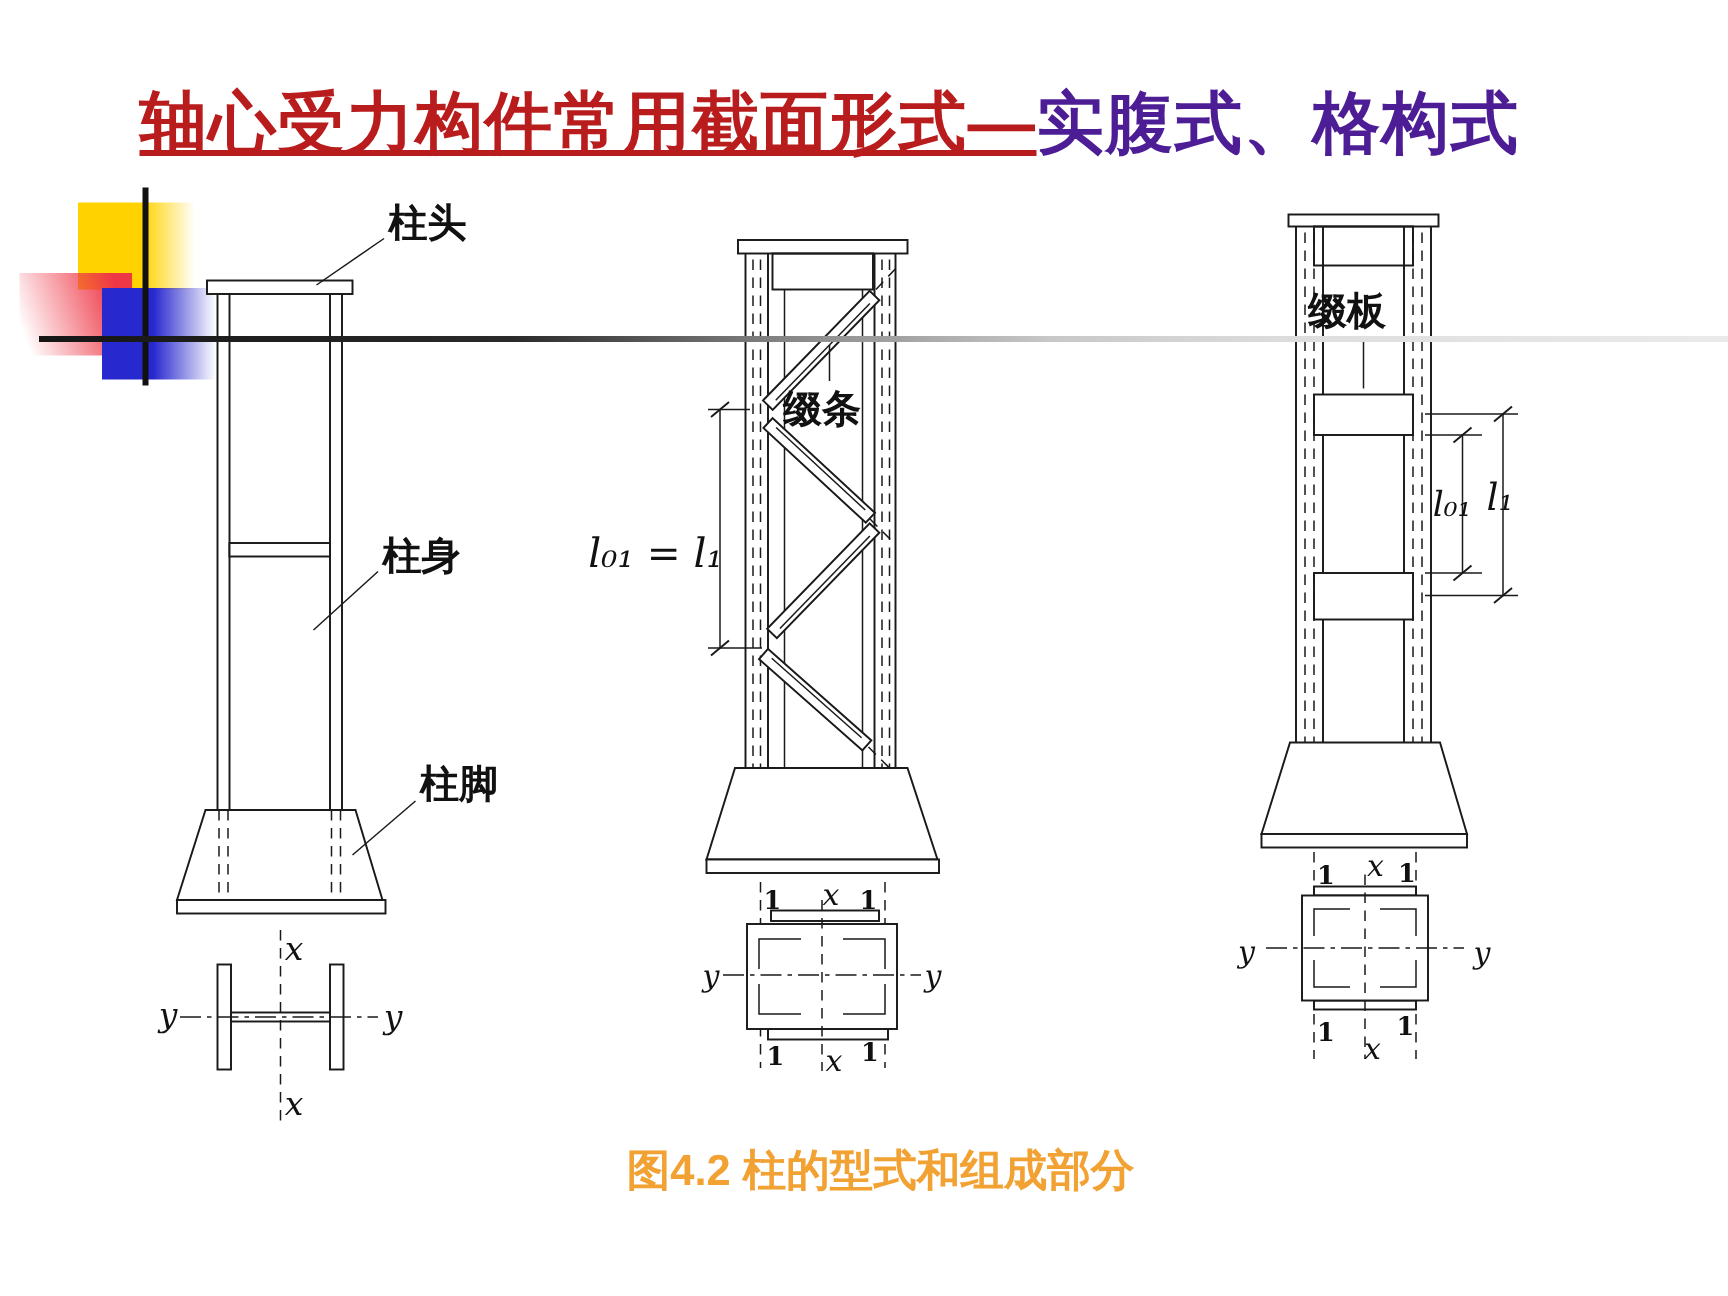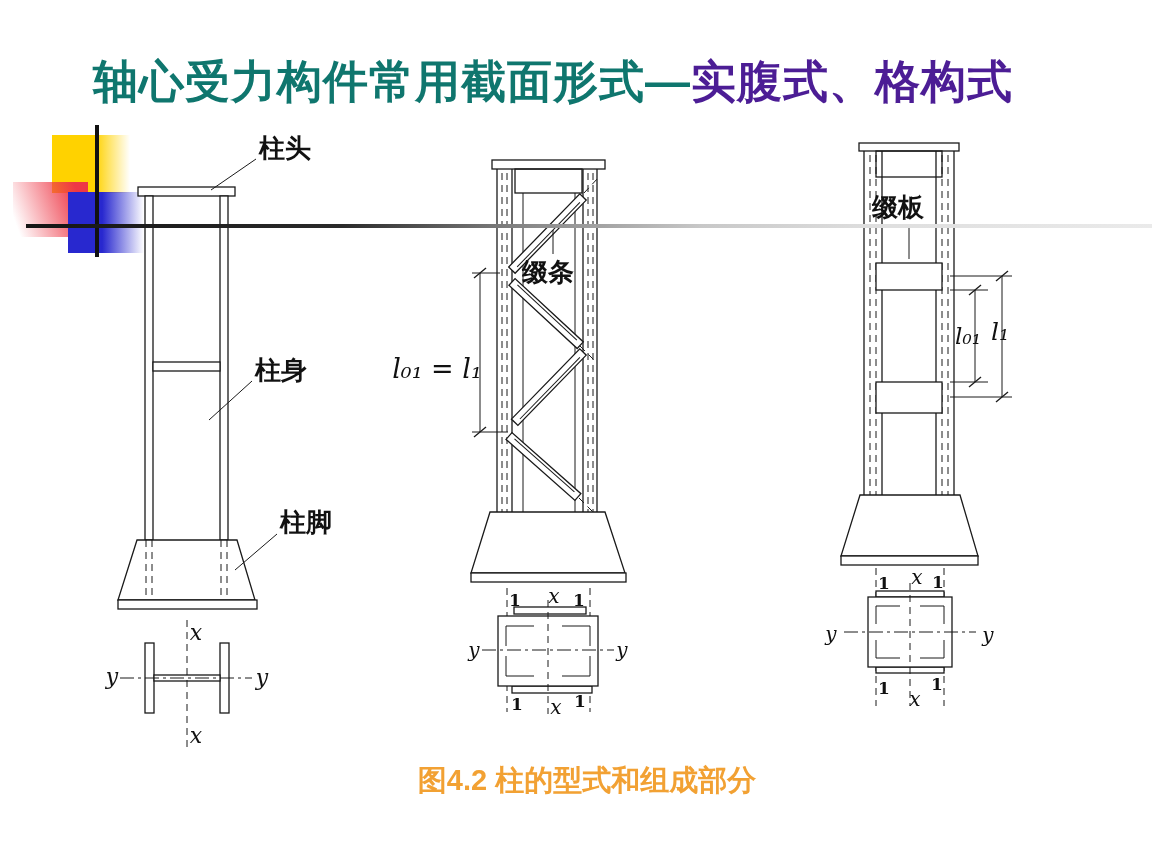--- a/index.html
+++ b/index.html
@@ -1,21 +1,21 @@
 <!DOCTYPE html>
 <html><head>
 <meta charset="utf-8">
 <style>
   html,body{margin:0;padding:0;background:#888;}
   #slide{position:relative;width:1152px;height:864px;background:#ffffff;overflow:hidden;
          font-family:"Liberation Sans","DejaVu Sans",sans-serif;}
   
   #title{position:absolute;left:93px;top:52px;font-size:45px;font-weight:bold;
          letter-spacing:1px;white-space:nowrap;}
-  #title .t-red{color:#0f766e;}
+  #title .t-red{color:#b91c1c;text-decoration:underline;}
   #title .t-blue{color:#4c1d95;}
   
   #caption{position:absolute;left:0;top:761px;width:100%;text-align:center;
            padding-left:22px;box-sizing:border-box;font-size:29px;font-weight:bold;color:#f2a133;}
   
   .deco{position:absolute;}
   #deco-yellow{left:52px;top:135px;width:78px;height:58px;
     background:linear-gradient(to right,#ffd200 0%,#ffd200 55%,rgba(255,210,0,0) 100%);}
   #deco-red{left:13px;top:182px;width:75px;height:55px;
     background:linear-gradient(250deg,#ee3746 15%,rgba(238,55,70,0) 92%);}

